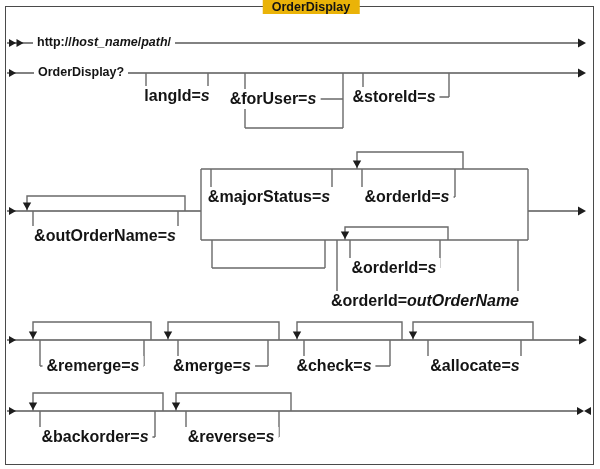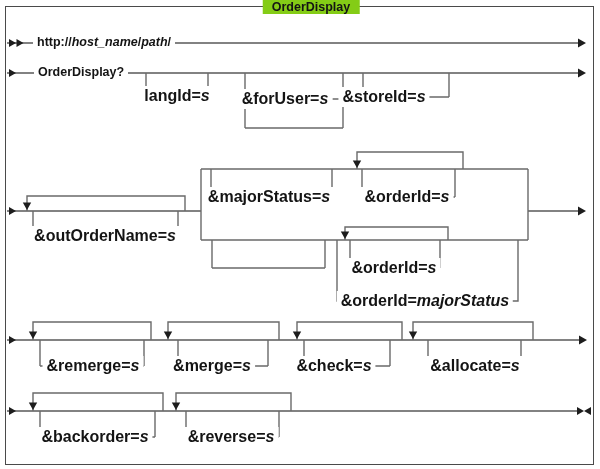--- a/index.html
+++ b/index.html
@@ -15,21 +15,21 @@
   .lbl {
     position:absolute; transform:translate(-50%,-50%);
     background:#fff; padding:0 4px; white-space:nowrap;
     font-weight:bold; font-size:16px; color:#141414; line-height:1.25;
   }
   .lbl i { font-style:italic; }
   .anchor-left { transform:translateY(-50%); }
   .big { font-size:12.5px; }
   .title {
     position:absolute; left:311px; top:7px; transform:translate(-50%,-50%);
-    background:#84cc16; padding:0 9px; white-space:nowrap;
+    background:#eab308; padding:0 9px; white-space:nowrap;
     font-weight:bold; font-size:12.5px; color:#141414;
   }
 </style>
 </head>
 <body>
 
 <div id="stage">
   <div id="frame"></div>
 
   <svg id="rails" width="600" height="469" viewBox="0 0 600 469">
@@ -84,28 +84,28 @@
              M28.8 402.5 H37.2 L33 410 Z
              M171.8 402.5 H180.2 L176 410 Z" fill="#1d1d1d" stroke="none"></path>
   </svg>
 
   <span class="title">OrderDisplay</span>
 
   <span class="lbl big anchor-left" style="left:34px; top:73px">OrderDisplay?</span>
 
   <span class="lbl big anchor-left" style="left:33px; top:43px"><span>http://</span><i>host_name</i><span>/</span><i>path</i><span>/</span></span>
   <span class="lbl" style="left:177px; top:96px"><span>langId=</span><i>s</i></span>
-  <span class="lbl" style="left:285px; top:99px"><span>&amp;forUser=</span><i>s</i></span>
-  <span class="lbl" style="left:384px; top:97px"><span>&amp;storeId=</span><i>s</i></span>
+  <span class="lbl" style="left:273px; top:99px"><span>&amp;forUser=</span><i>s</i></span>
+  <span class="lbl" style="left:394px; top:97px"><span>&amp;storeId=</span><i>s</i></span>
 
   <span class="lbl" style="left:105px; top:236px"><span>&amp;outOrderName=</span><i>s</i></span>
   <span class="lbl" style="left:269px; top:197px"><span>&amp;majorStatus=</span><i>s</i></span>
   <span class="lbl" style="left:407px; top:197px"><span>&amp;orderId=</span><i>s</i></span>
   <span class="lbl" style="left:394px; top:268px"><span>&amp;orderId=</span><i>s</i></span>
-  <span class="lbl" style="left:425px; top:301px"><span>&amp;orderId=</span><i>majorStatus</i></span>
+  <span class="lbl" style="left:425px; top:301px"><span>&amp;orderId=</span><i>outOrderName</i></span>
 
   <span class="lbl" style="left:93px; top:366px"><span>&amp;remerge=</span><i>s</i></span>
   <span class="lbl" style="left:212px; top:366px"><span>&amp;merge=</span><i>s</i></span>
   <span class="lbl" style="left:334px; top:366px"><span>&amp;check=</span><i>s</i></span>
   <span class="lbl" style="left:475px; top:366px"><span>&amp;allocate=</span><i>s</i></span>
 
   <span class="lbl" style="left:95px; top:437px"><span>&amp;backorder=</span><i>s</i></span>
   <span class="lbl" style="left:231px; top:437px"><span>&amp;reverse=</span><i>s</i></span>
 </div>
 

